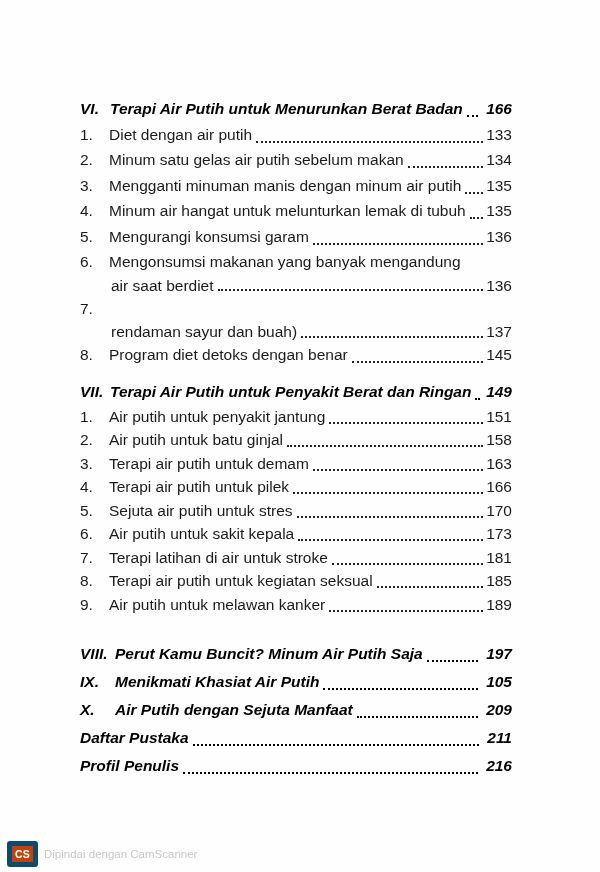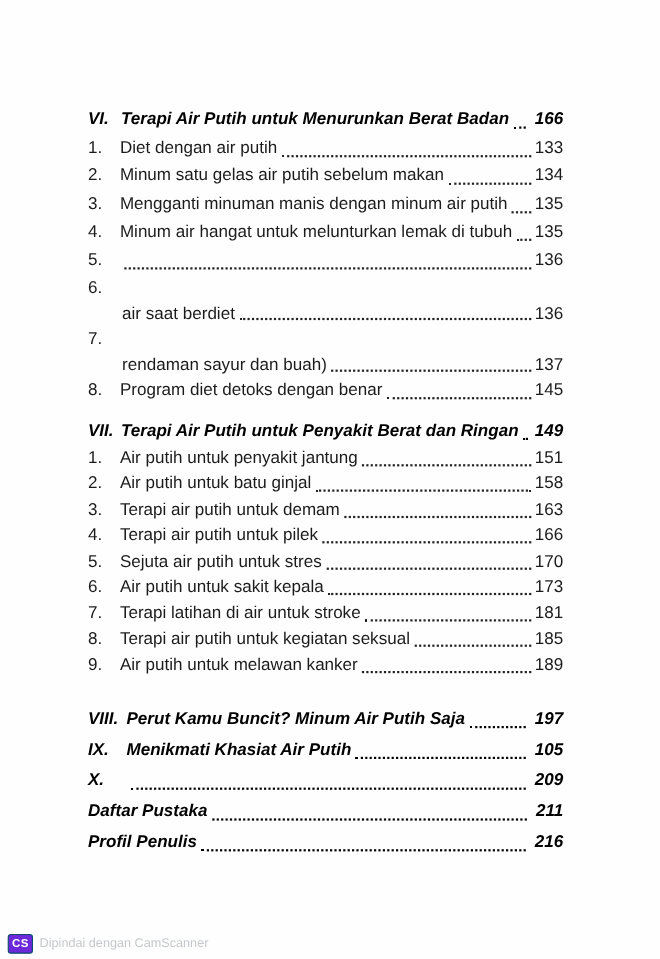--- a/index.html
+++ b/index.html
@@ -40,21 +40,21 @@
   .tail{margin-top:23px;}
   .tail .row{height:28px;font-style:italic;font-weight:700;color:#000;font-size:15.5px;}
   .tail .row .num{flex:0 0 35px;}
   .tail .row .dots::after{border-bottom:2.5px dotted #000;bottom:6px;}
   .tail .row .pg{margin-left:5px;}
 
   
   .footer{position:absolute;left:7px;bottom:5px;display:flex;align-items:center;gap:6px;}
   .cs-badge{
     width:21px;height:16px;border-radius:3px;
-    background:#6d28d9;border:1px solid #0c4a6e;
+    background:#c2410c;border:5px solid #0c4a6e;
     color:#ffffff;font-size:10.5px;font-weight:700;
     display:flex;align-items:center;justify-content:center;
     letter-spacing:0.3px;
   }
   .cs-text{color:#c5c8ca;font-size:11.5px;}
 </style>
 </head>
 <body>
 
 <div class="page">
@@ -87,26 +87,28 @@
         <span class="pg">135</span>
       </div>
       <div class="row item">
         <span class="num">4.</span>
         <span class="lbl">Minum air hangat untuk melunturkan lemak di tubuh</span>
         <span class="dots"></span>
         <span class="pg">135</span>
       </div>
       <div class="row item">
         <span class="num">5.</span>
+        <span class="lbl">Mengurangi konsumsi garam</span>
         <span class="dots"></span>
         <span class="pg">136</span>
       </div>
 
       <div class="row item">
         <span class="num">6.</span>
+        <span class="lbl">Mengonsumsi makanan yang banyak mengandung</span>
       </div>
       <div class="row item wrapline">
         <span class="num"></span>
         <span class="lbl">air saat berdiet</span>
         <span class="dots"></span>
         <span class="pg">136</span>
       </div>
 
       <div class="row item">
         <span class="num">7.</span>
@@ -198,20 +200,21 @@
         <span class="pg">197</span>
       </div>
       <div class="row">
         <span class="num">IX.</span>
         <span class="lbl">Menikmati Khasiat Air Putih</span>
         <span class="dots"></span>
         <span class="pg">105</span>
       </div>
       <div class="row">
         <span class="num">X.</span>
+        <span class="lbl">Air Putih dengan Sejuta Manfaat</span>
         <span class="dots"></span>
         <span class="pg">209</span>
       </div>
       <div class="row">
         <span class="lbl">Daftar Pustaka</span>
         <span class="dots"></span>
         <span class="pg">211</span>
       </div>
       <div class="row">
         <span class="lbl">Profil Penulis</span>

